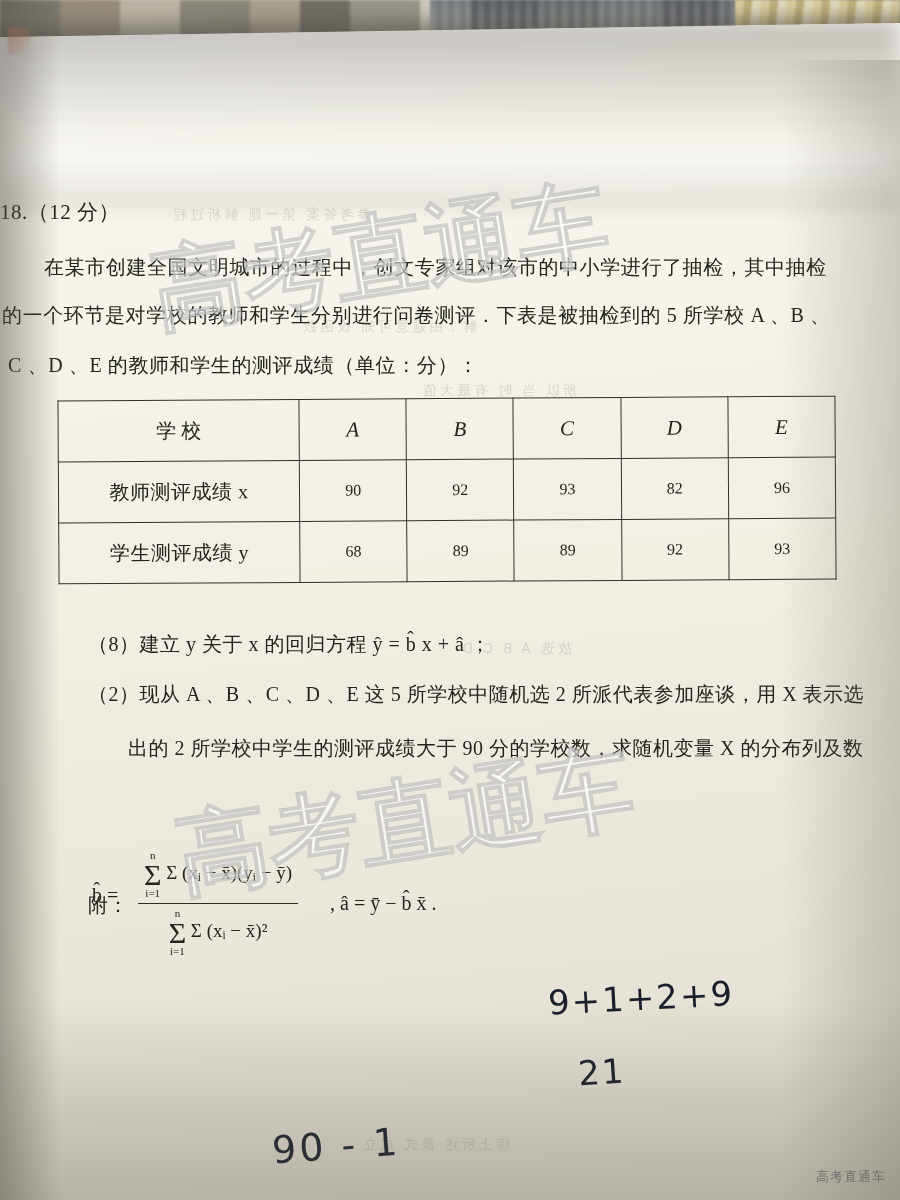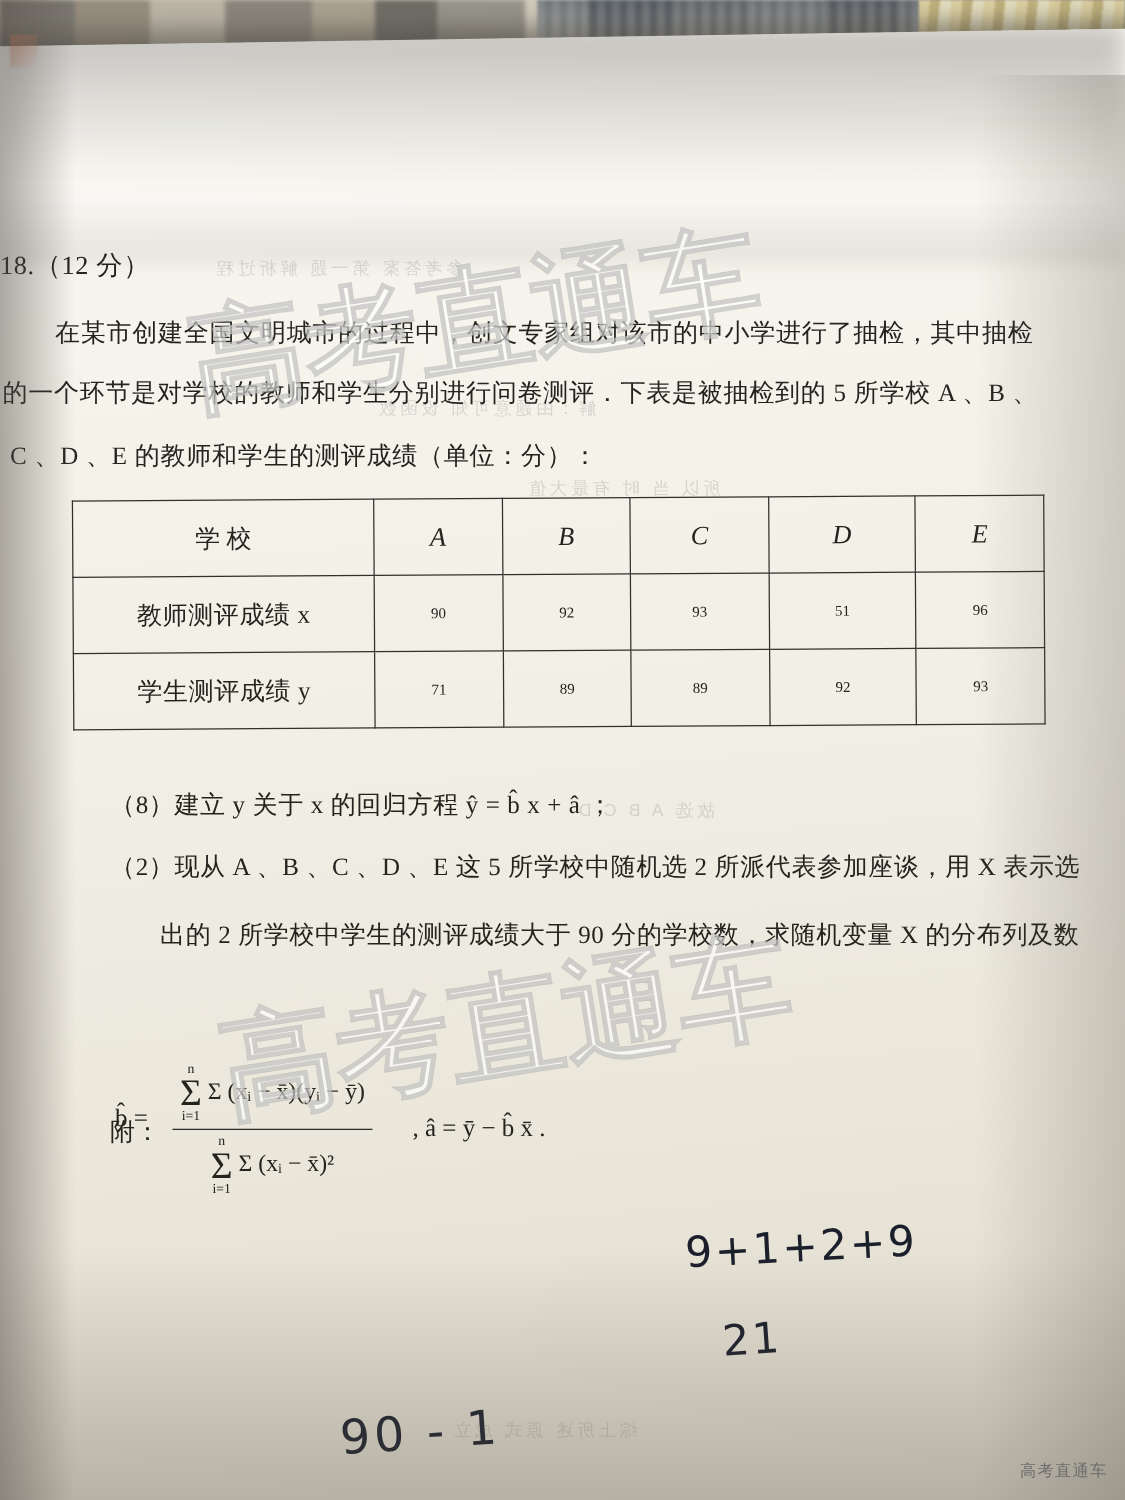--- a/index.html
+++ b/index.html
@@ -163,21 +163,21 @@
   .tbl td {
     border: 1.5px solid #30302c;
     text-align: center;
     font-size: 20px;
     height: 58px;
     color: #24241f;
   }
   .tbl td.head-label { width: 238px; }
   .tbl td.school { font-style: italic; font-size: 21px; }
   .tbl td.rowlabel { letter-spacing: .5px; }
-  .tbl td.num { font-size: 12px; }
+  .tbl td.num { font-size: 16px; }
 
   .item {
     position: absolute;
     font-size: 20px;
     line-height: 32px;
     letter-spacing: .5px;
   }
   .i1 { left: 88px; top: 628px; }
   .i2 { left: 88px; top: 678px; }
   .i2b { left: 128px; top: 732px; }
@@ -254,26 +254,26 @@
         <td class="school">B</td>
         <td class="school">C</td>
         <td class="school">D</td>
         <td class="school">E</td>
       </tr>
       <tr>
         <td class="rowlabel">教师测评成绩 x</td>
         <td class="num">90</td>
         <td class="num">92</td>
         <td class="num">93</td>
-        <td class="num">51</td>
+        <td class="num">82</td>
         <td class="num">96</td>
       </tr>
       <tr>
         <td class="rowlabel">学生测评成绩 y</td>
-        <td class="num">71</td>
+        <td class="num">68</td>
         <td class="num">89</td>
         <td class="num">89</td>
         <td class="num">92</td>
         <td class="num">93</td>
       </tr>
     </tbody>
       </table>
 
     <div class="item i1">（8）建立 y 关于 x 的回归方程 ŷ = b̂ x + â ；</div>
     <div class="item i2">（2）现从 A 、B 、C 、D 、E 这 5 所学校中随机选 2 所派代表参加座谈，用 X 表示选</div>

